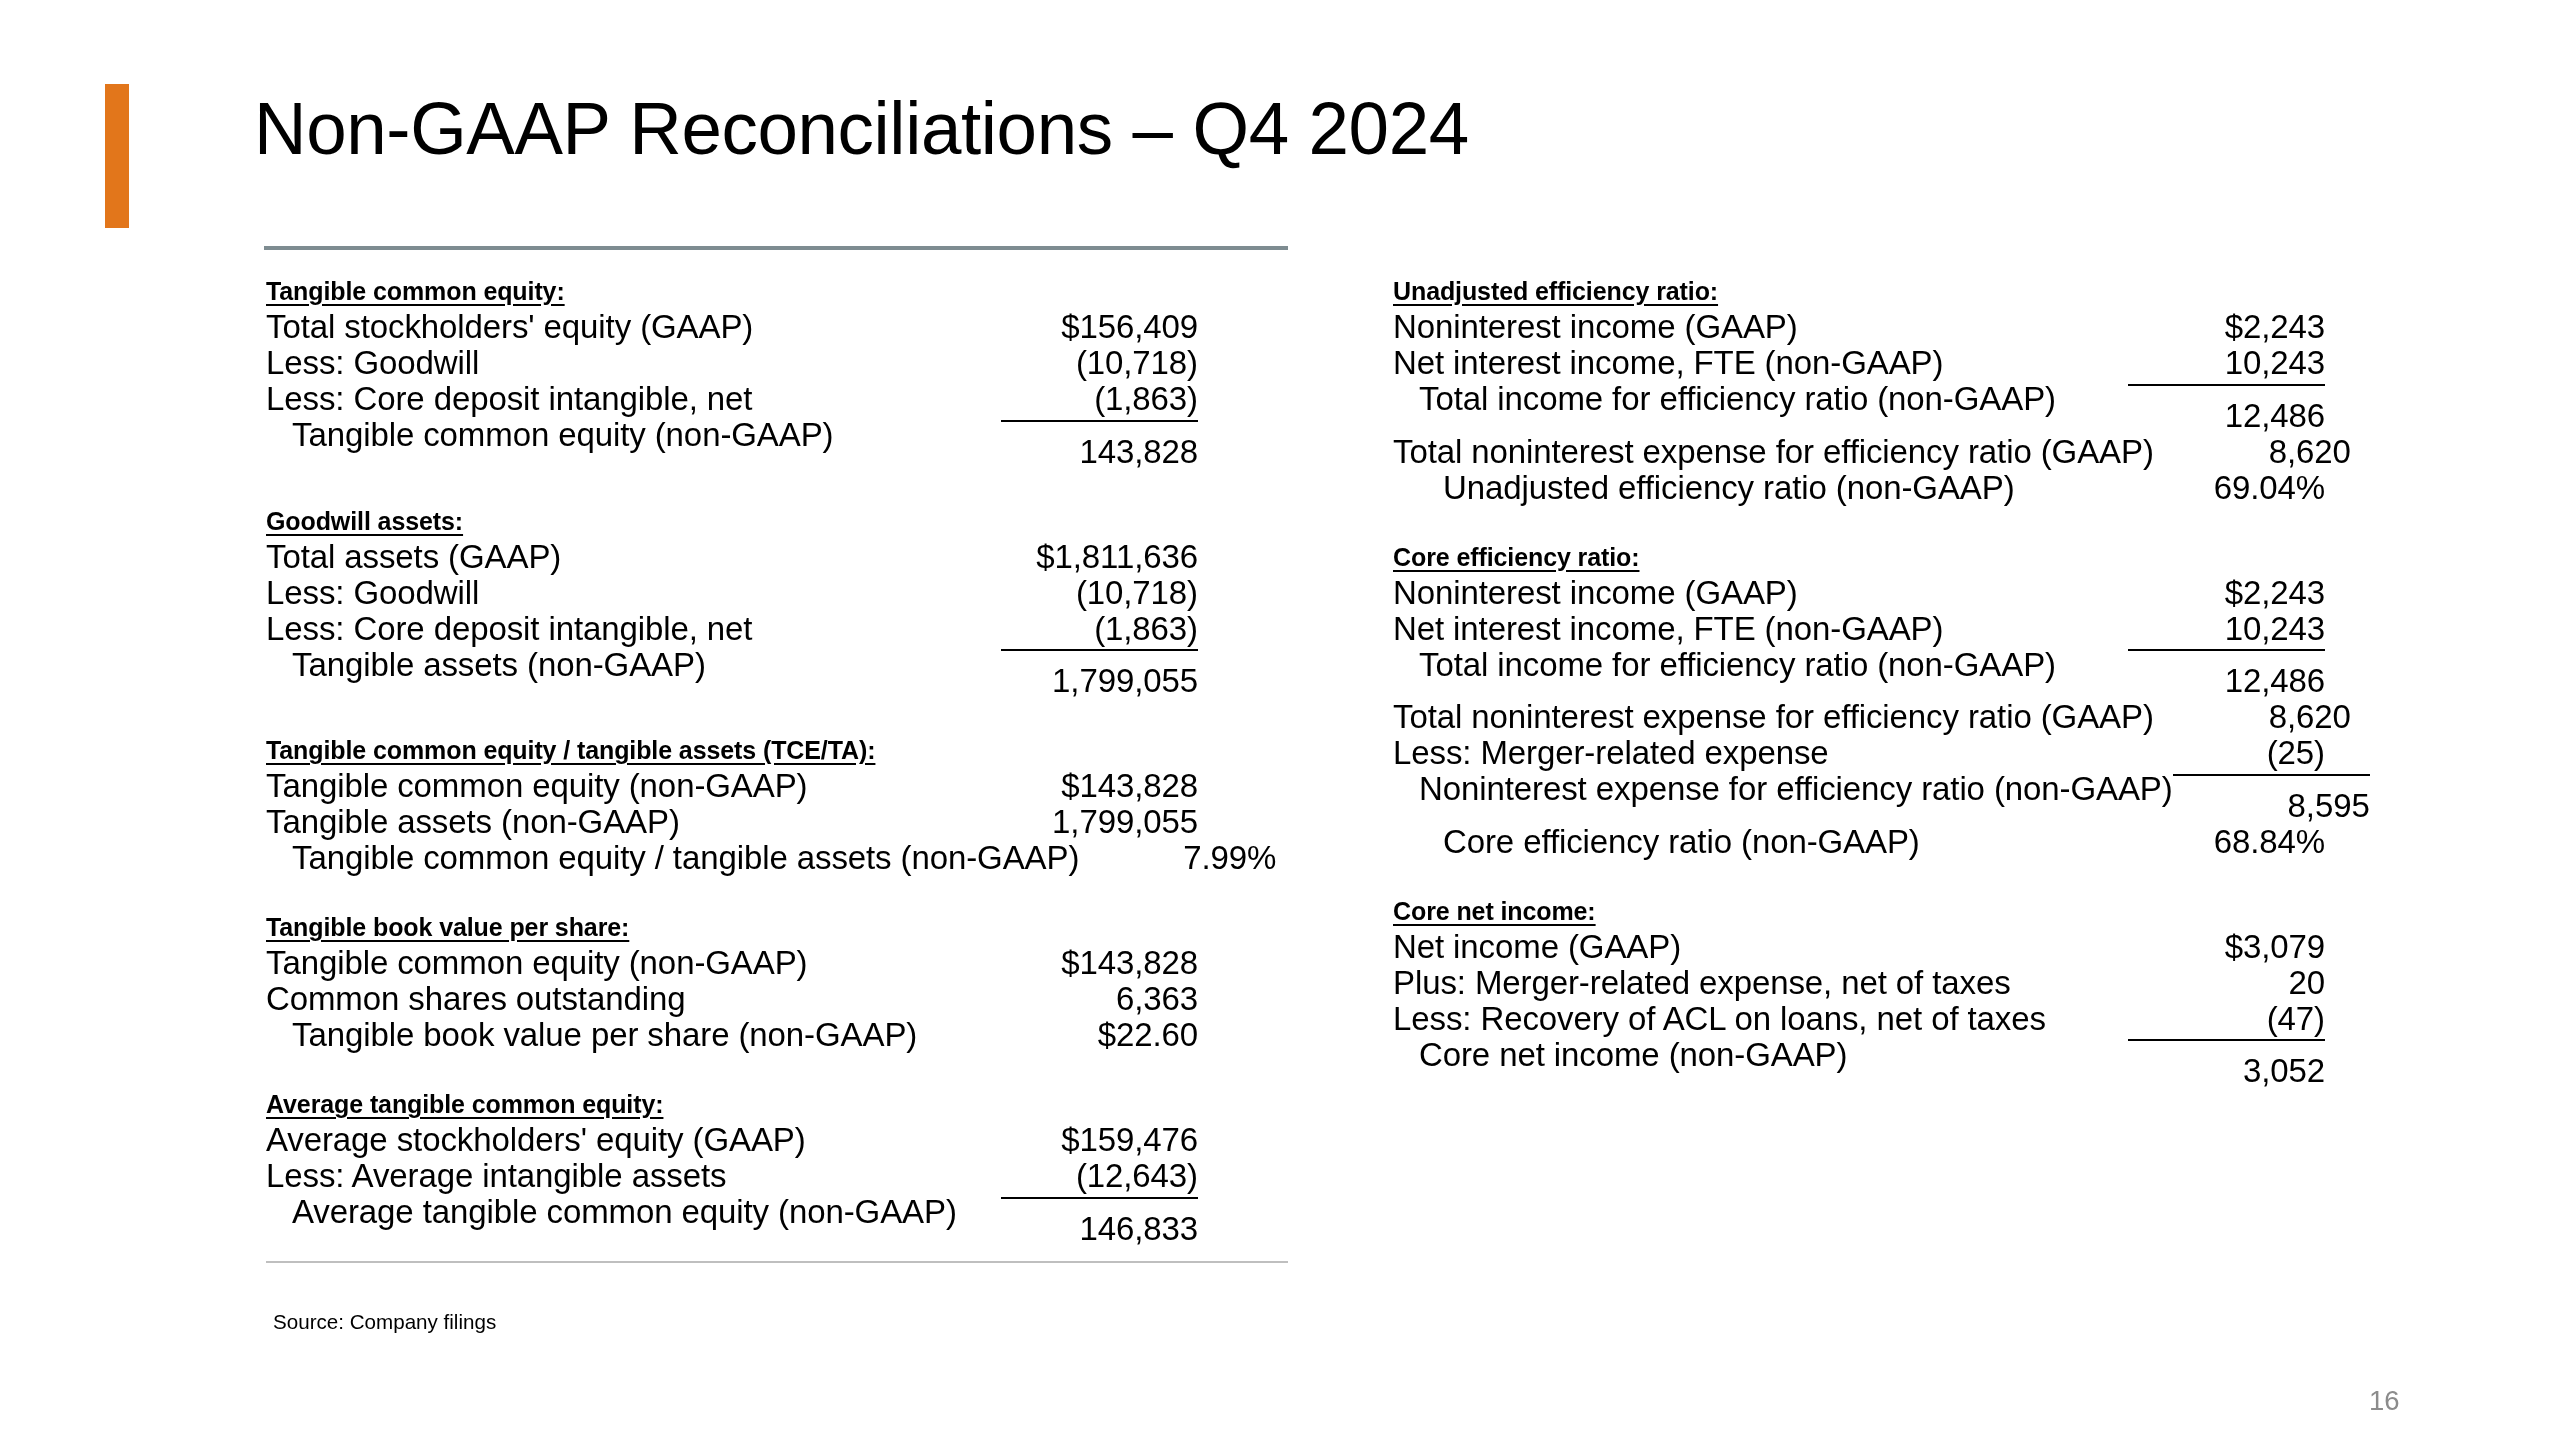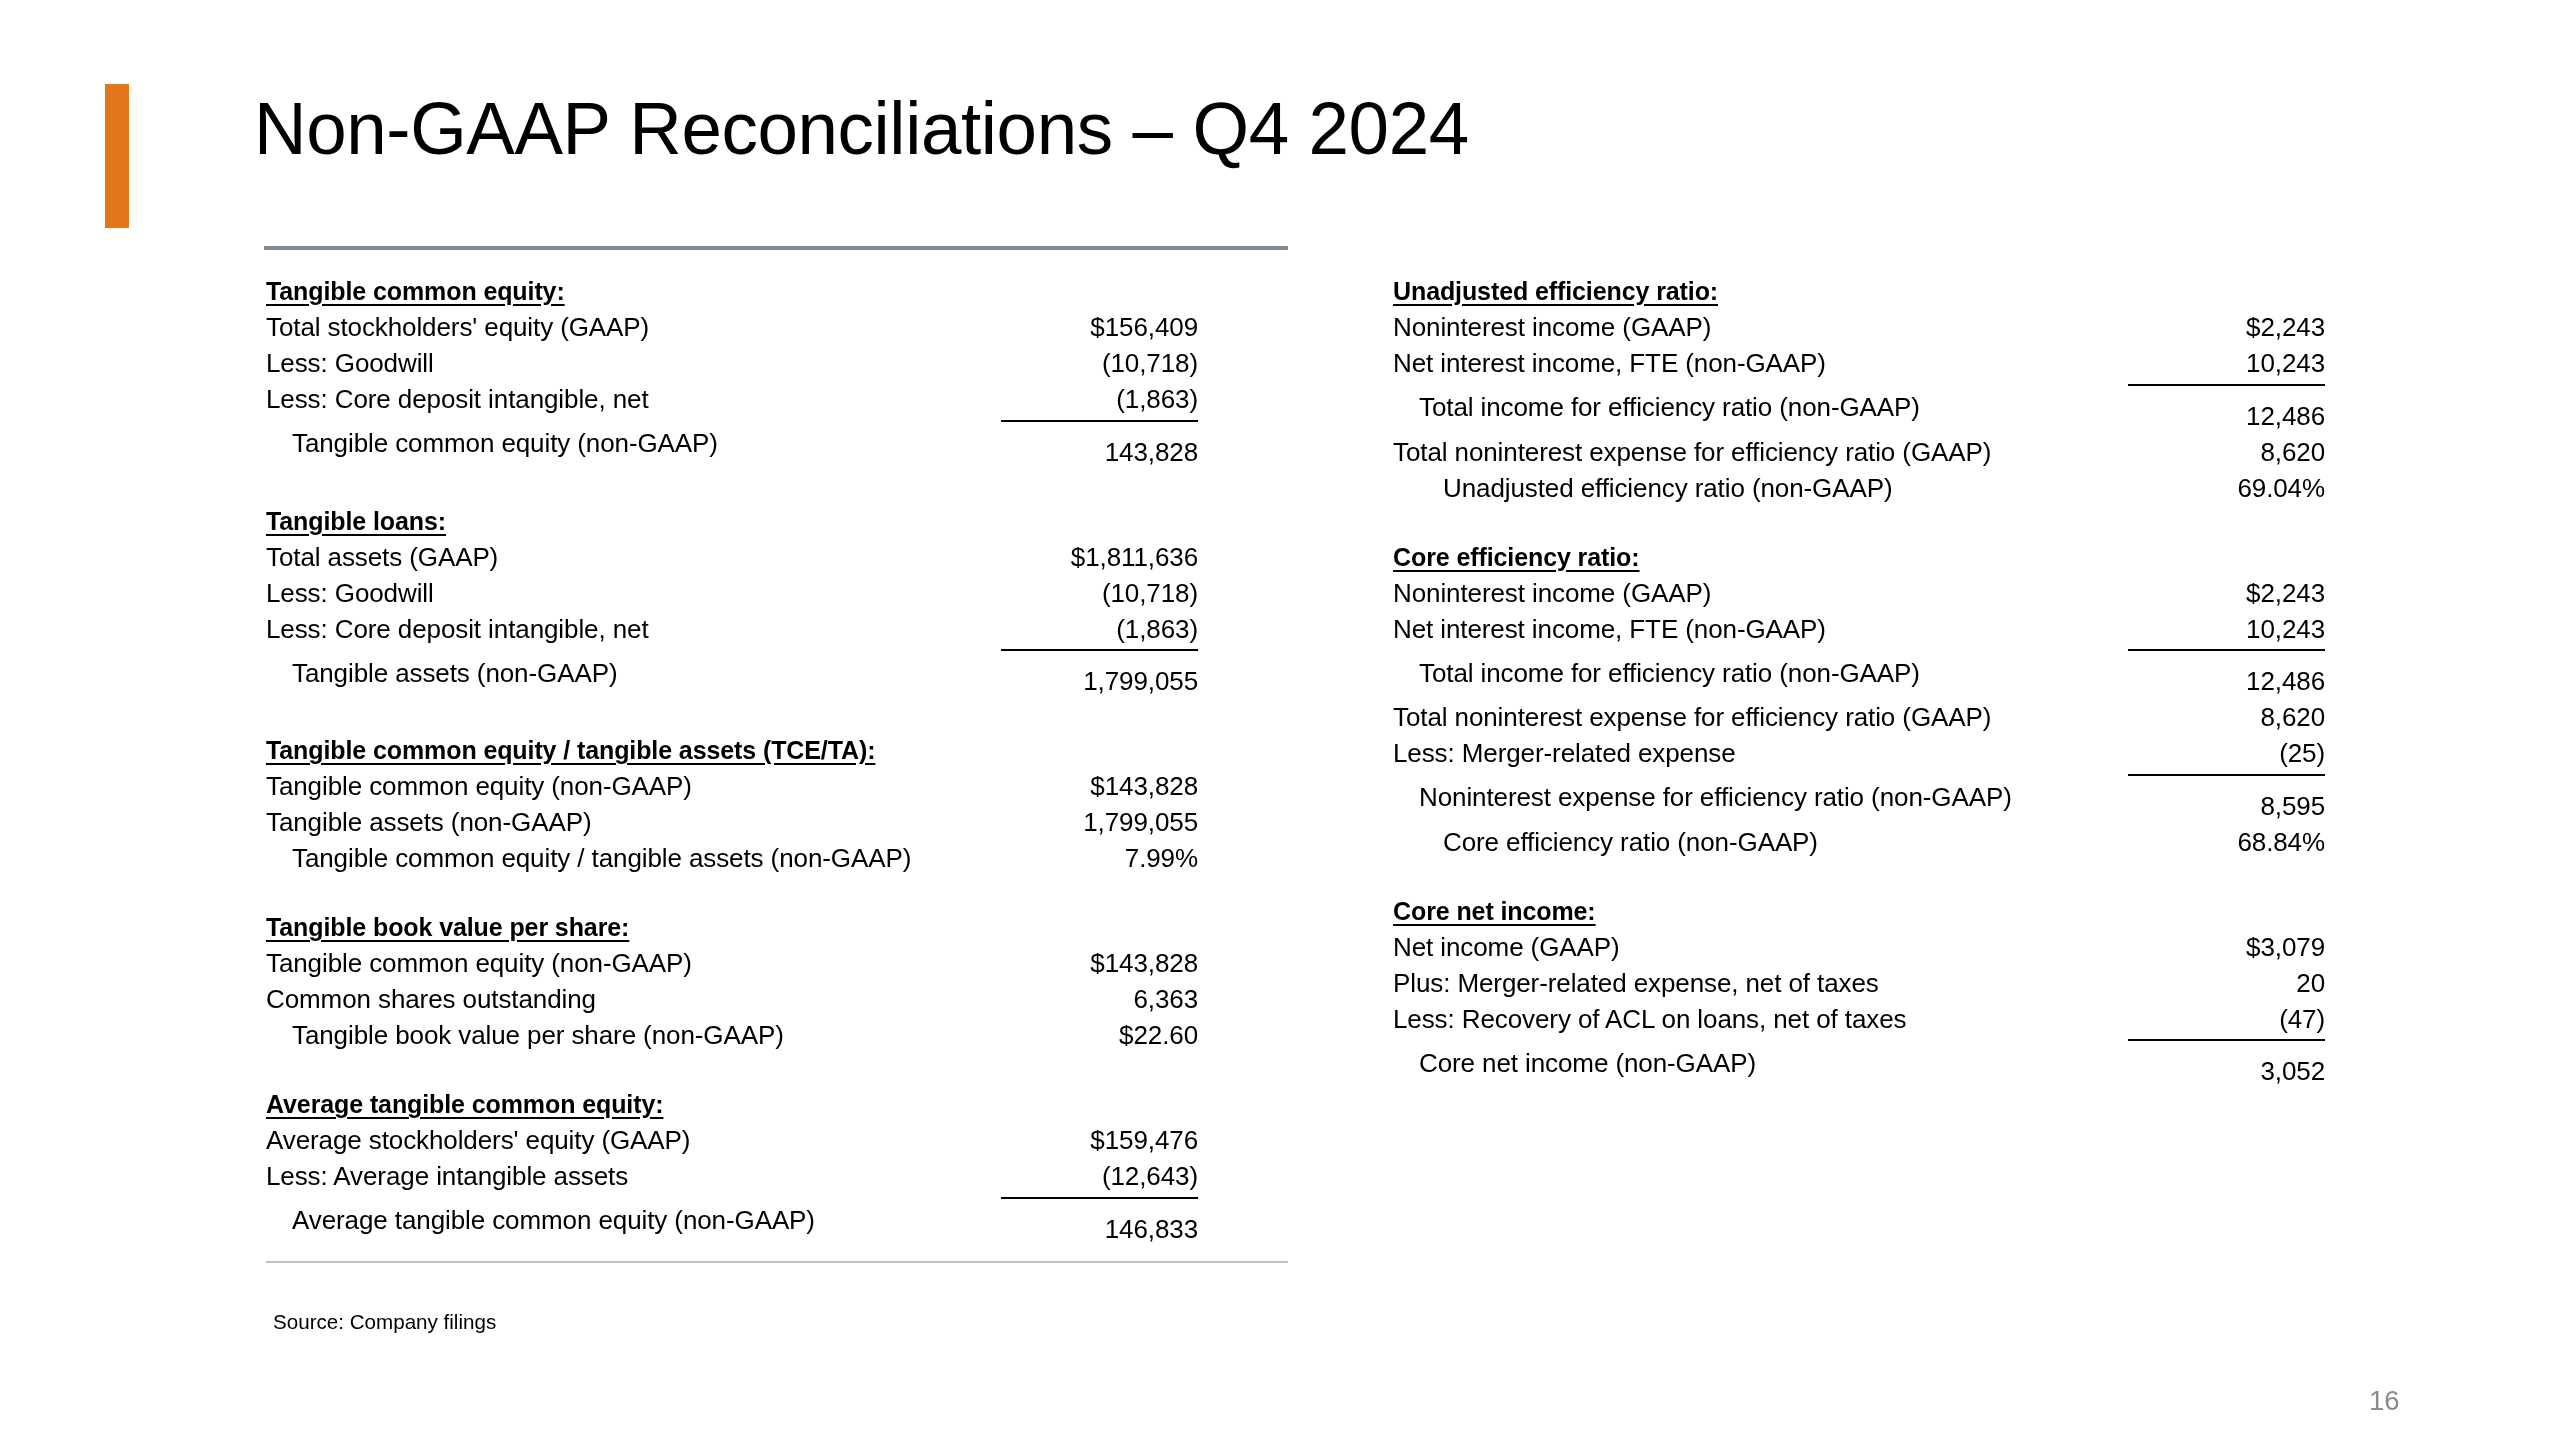--- a/index.html
+++ b/index.html
@@ -69,23 +69,23 @@
     font-weight: bold;
     text-decoration: underline;
     text-underline-offset: 4.3px;
     line-height: 36px;
     white-space: nowrap;
     letter-spacing: -0.1px;
   }
 
   .row {
     display: flex;
-    align-items: center;
+    align-items: flex-start;
     justify-content: space-between;
-    font-size: 26px;
+    font-size: 33px;
     line-height: 36px;
     white-space: nowrap;
   }
   .row .label {
     flex: 0 1 auto;
     letter-spacing: -0.1px;
   }
   .row .value {
     flex: 0 0 auto;
     text-align: right;
@@ -157,21 +157,21 @@
         <div class="row">
           <span class="label">Less: Core deposit intangible, net</span>
           <span class="value">(1,863)</span>
         </div>
         <div class="row indent-1 rule-above">
           <span class="label">Tangible common equity (non-GAAP)</span>
           <span class="value">143,828</span>
         </div>
       </div>
       <div class="section">
-        <div class="section-header">Tangible loans:</div>
+        <div class="section-header">Goodwill assets:</div>
         <div class="row">
           <span class="label">Total assets (GAAP)</span>
           <span class="value">$1,811,636</span>
         </div>
         <div class="row">
           <span class="label">Less: Goodwill</span>
           <span class="value">(10,718)</span>
         </div>
         <div class="row">
           <span class="label">Less: Core deposit intangible, net</span>

